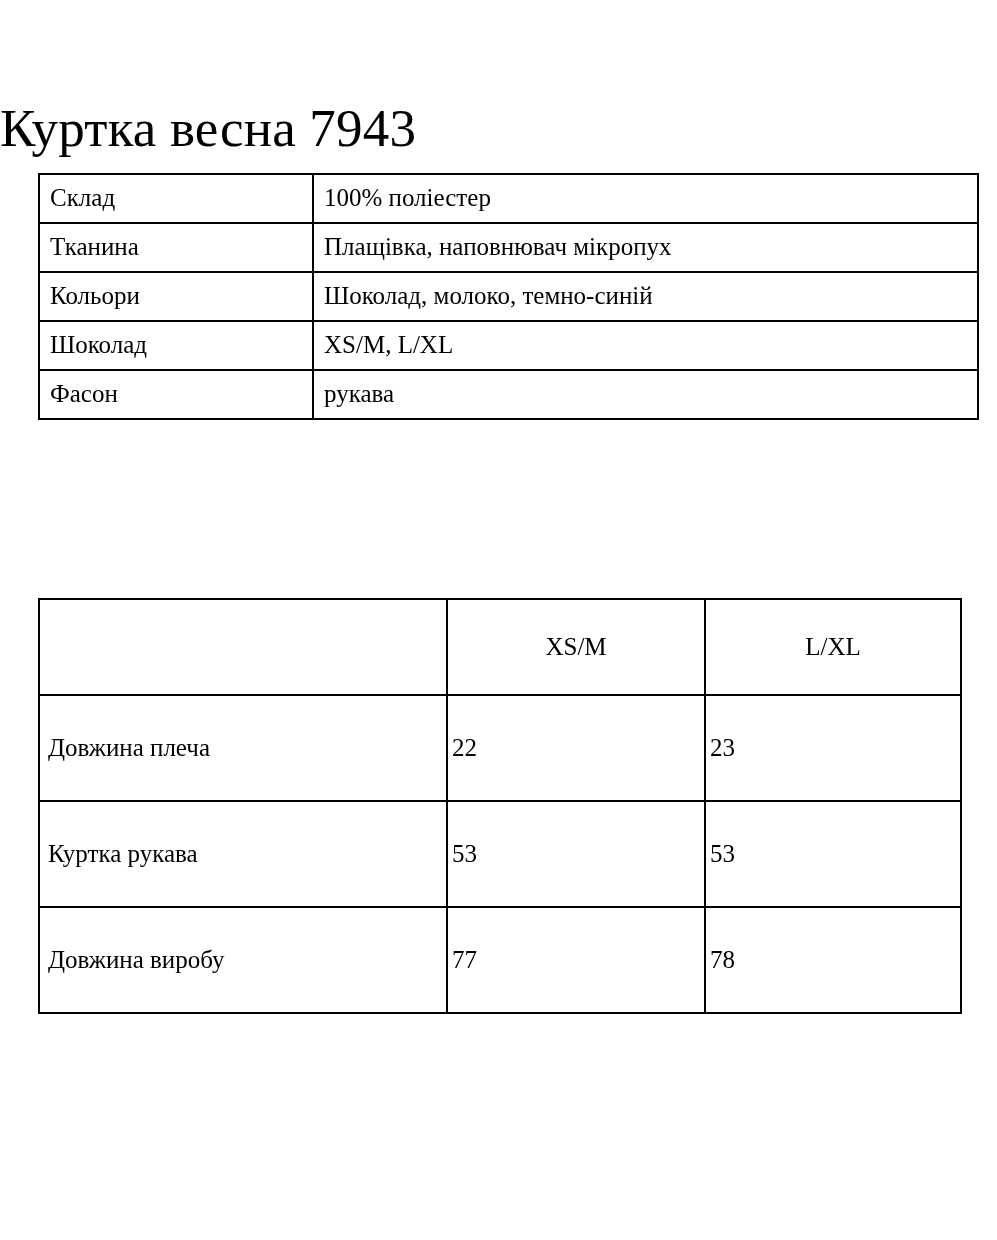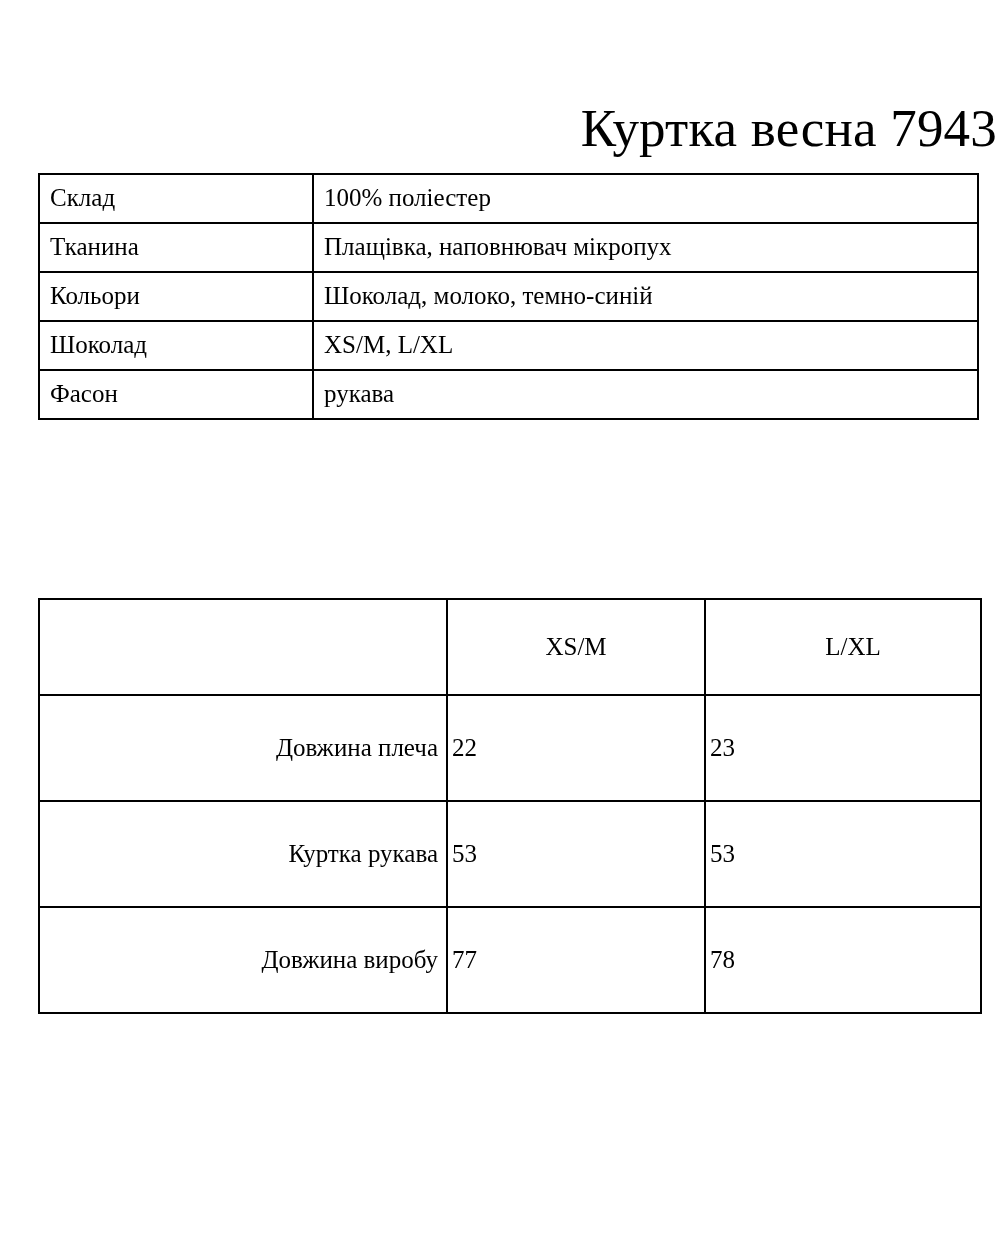--- a/index.html
+++ b/index.html
@@ -23,21 +23,21 @@
     position: relative;
     box-sizing: border-box;
   }
 
   
   .doc-title {
     position: absolute;
     left: 0;
     top: 62px;
     width: 997px;
-    text-align: right;
+    text-align: left;
     font-size: 53px;
     font-weight: 400;
     line-height: 1.15;
     letter-spacing: 0.2px;
     white-space: nowrap;
   }
 
   
   table.spec {
     position: absolute;
@@ -77,35 +77,35 @@
     width: 920px;
     margin-top: 36px;
   }
   #measurements-table th,
   #measurements-table td {
     font-size: 25px;
     line-height: 1.18;
   }
   #measurements-table .col-name   { width: 406px; }
   #measurements-table .col-size-1 { width: 256px; }
-  #measurements-table .col-size-2 { width: 254px; padding-left: 20px; }
+  #measurements-table .col-size-2 { width: 254px; }
 
   #measurements-table thead th {
     height: 94px;
     text-align: center;
     vertical-align: middle;
   }
   #measurements-table thead th.col-name { }
 
   #measurements-table tbody td {
     height: 96px;
     vertical-align: middle;
   }
   #measurements-table tbody td.row-label {
-    text-align: right;
+    text-align: left;
     padding: 0 8px 0 8px;
   }
   #measurements-table tbody td.row-value {
     padding: 4px 4px;
   }
   .wrap-label {
     display: block;
     max-width: 390px;
     word-break: normal;
   }

